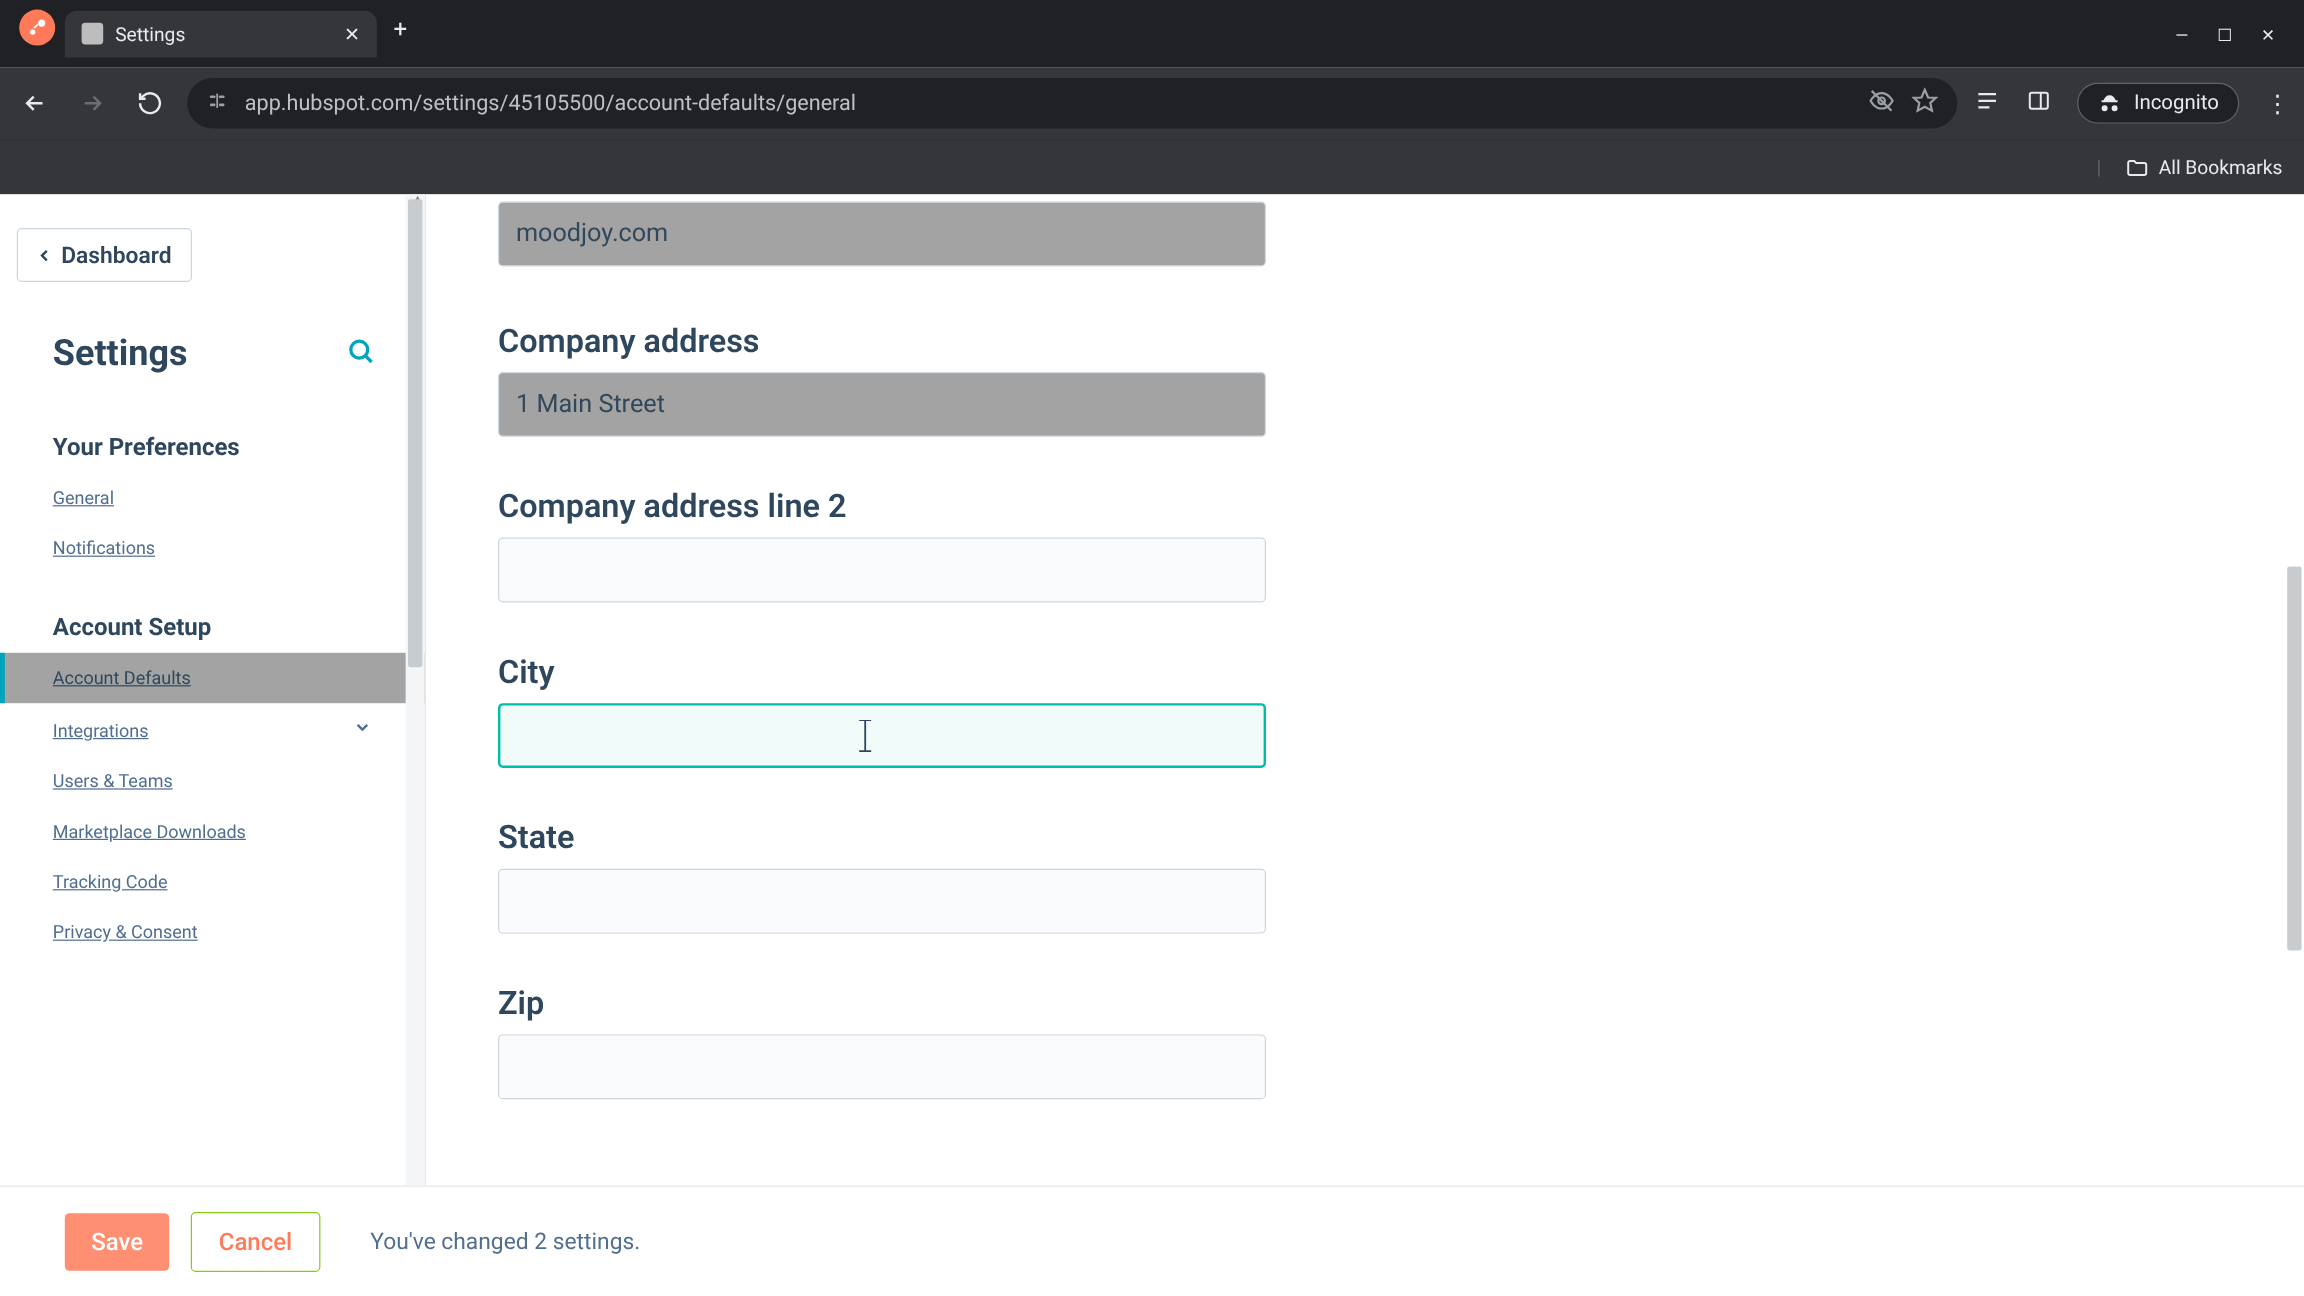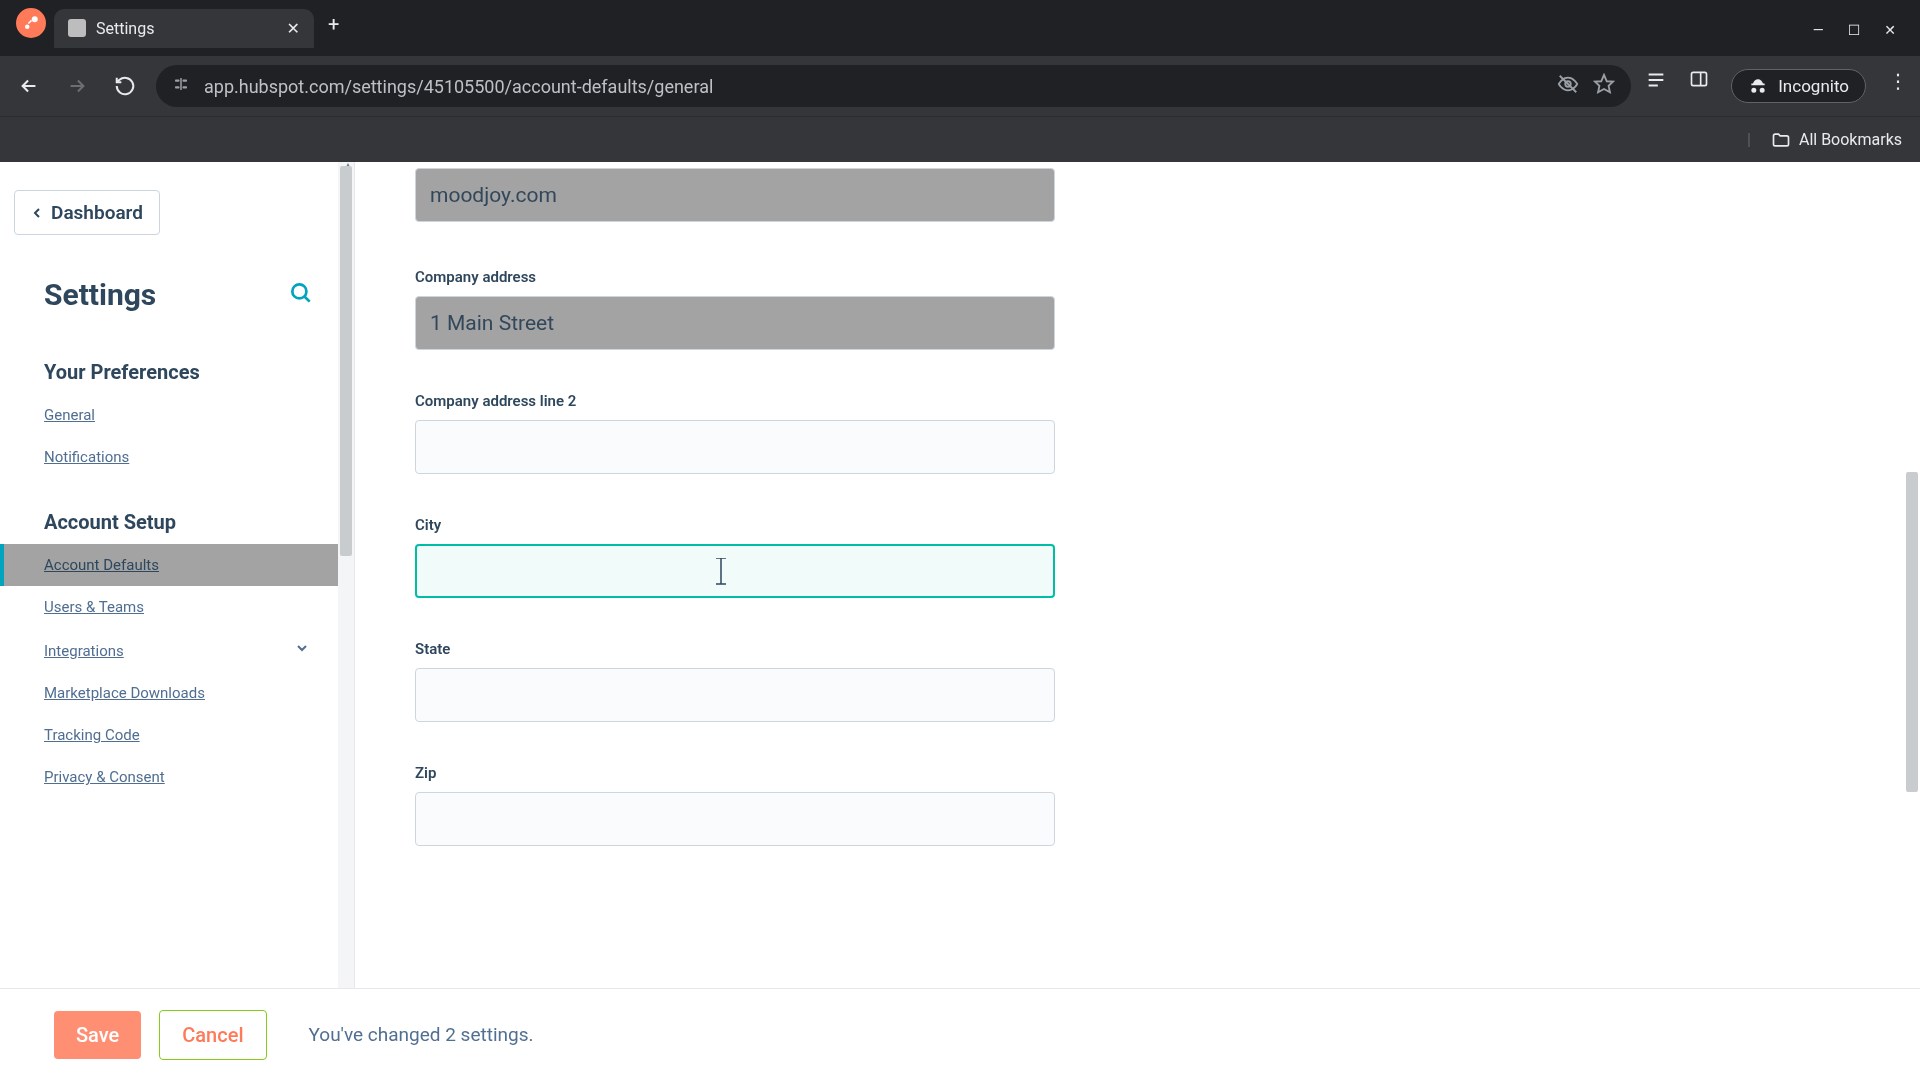--- a/index.html
+++ b/index.html
@@ -17,21 +17,21 @@
   .tab .tab-title { flex: 1; }
   .tab .close { color: #e8eaed; font-size: 16px; }
   .new-tab { color: #e8eaed; font-size: 20px; padding: 0 6px 8px 6px; }
 
   .addr-bar { background: #35363a; height: 60px; display: flex; align-items: center; padding: 0 12px; gap: 14px; }
   .nav-icon { color: #9aa0a6; display: flex; align-items: center; justify-content: center; width: 34px; height: 34px; }
   .nav-icon.active { color: #e8eaed; }
   .url-box { flex: 1; background: #202124; border-radius: 22px; height: 42px; display: flex; align-items: center; padding: 0 16px; gap: 14px; color: #bdc1c6; font-size: 18px; }
   .url-box .proto-icon svg { width: 18px; height: 18px; fill: #9aa0a6; }
   .url-box .url-text { flex: 1; white-space: nowrap; overflow: hidden; text-overflow: ellipsis; }
-  .addr-right { display: flex; gap: 22px; color: #e8eaed; }
+  .addr-right { display: flex; align-items: center; gap: 22px; color: #e8eaed; }
   .incognito-pill { display: flex; align-items: center; gap: 10px; background: #202124; border: 1px solid #5f6368; border-radius: 22px; padding: 6px 16px; color: #e8eaed; font-size: 17px; }
   .bookmarks-bar { background: #35363a; height: 46px; border-top: 1px solid #2b2c2f; display: flex; align-items: center; justify-content: flex-end; padding: 0 18px; color: #e8eaed; font-size: 16px; gap: 10px; }
 
   
   .app { position: relative; height: calc(1080px - 56px - 60px - 46px); display: flex; background: #fff; }
   .sidebar { width: 355px; border-right: 1px solid #e5e7eb; padding: 28px 0 0 0; overflow: hidden; position: relative; }
   .sidebar-scroll-track { position: absolute; right: 0; top: 0; width: 16px; height: 100%; background: #f4f5f6; }
   .sidebar-scroll-thumb { position: absolute; right: 2px; top: 4px; width: 12px; height: 390px; background: #c9cccf; border-radius: 2px; }
   .sidebar-scroll-arrow { position: absolute; right: 3px; color: #7d7f82; font-size: 12px; }
   .sidebar-scroll-arrow.top { top: -4px; }
@@ -45,21 +45,21 @@
   .nav-item { font-size: 15px; color: #506e91; padding: 12px 44px; cursor: default; display: flex; align-items: flex-end; justify-content: space-between; text-decoration: underline; }
   .nav-item.selected { background: #a3a3a3; color: #2e475d; border-left: 4px solid #00a4bd; padding-left: 40px; }
   .nav-item .chev { color: #506e91; }
 
   .content { flex: 1; position: relative; overflow: hidden; }
   .content-scroll { position: absolute; inset: 0; overflow: hidden; }
   .form-col { width: 640px; margin-left: 60px; padding-top: 0; }
   .field { margin-top: 0; }
   .field + .field { margin-top: 32px; }
   .field:first-child { }
-  .label { font-size: 15px; font-weight: 600; color: #2e475d; margin-bottom: 10px; display: block; }
+  .label { font-size: 27px; font-weight: 600; color: #2e475d; margin-bottom: 10px; display: block; }
   .text-input { width: 100%; height: 54px; border: 1px solid #cdd6df; border-radius: 4px; padding: 0 14px; font-size: 21px; color: #33475b; background: #a3a3a3; }
   .text-input.plain { background: #fafbfc; }
   .text-input.focused { border: 2px solid #00bda5; background: #f0fbfa; outline: none; }
 
   .content-scrollbar { position: absolute; right: 2px; top: 0; width: 14px; height: 100%; }
   .content-thumb { position: absolute; right: 0; top: 310px; width: 12px; height: 320px; background: #c9cccf; border-radius: 2px; }
 
   .footer { position: absolute; left: 0; right: 0; bottom: 0; height: 92px; background: #fff; border-top: 1px solid #e5e7eb; display: flex; align-items: center; padding: 0 54px; gap: 18px; }
   .btn { border-radius: 4px; font-size: 20px; font-weight: 500; padding: 12px 22px; border: none; }
   .btn-save { background: #ff8f73; color: #fff; }
@@ -197,30 +197,30 @@
       </div>
     <div class="nav-item">
         <span>Notifications</span>
       </div>
 
     <div class="sect-title" style="margin-top:32px;">Account Setup</div>
     <div class="nav-item selected">
         <span>Account Defaults</span>
       </div>
     <div class="nav-item">
-        <span>Users &amp; Teams</span>
-      </div>
-    <div class="nav-item">
       <span>Integrations</span>
       <span class="chev">
         <svg width="16" height="16" viewBox="0 0 24 24" fill="none" stroke="#506e91" stroke-width="3">
             <path d="M6 9l6 6 6-6"></path>
           </svg>
       </span>
     </div>
+    <div class="nav-item">
+        <span>Users &amp; Teams</span>
+      </div>
     <div class="nav-item">
         <span>Marketplace Downloads</span>
       </div>
     <div class="nav-item">
         <span>Tracking Code</span>
       </div>
     <div class="nav-item">
         <span>Privacy &amp; Consent</span>
       </div>
   </div>

